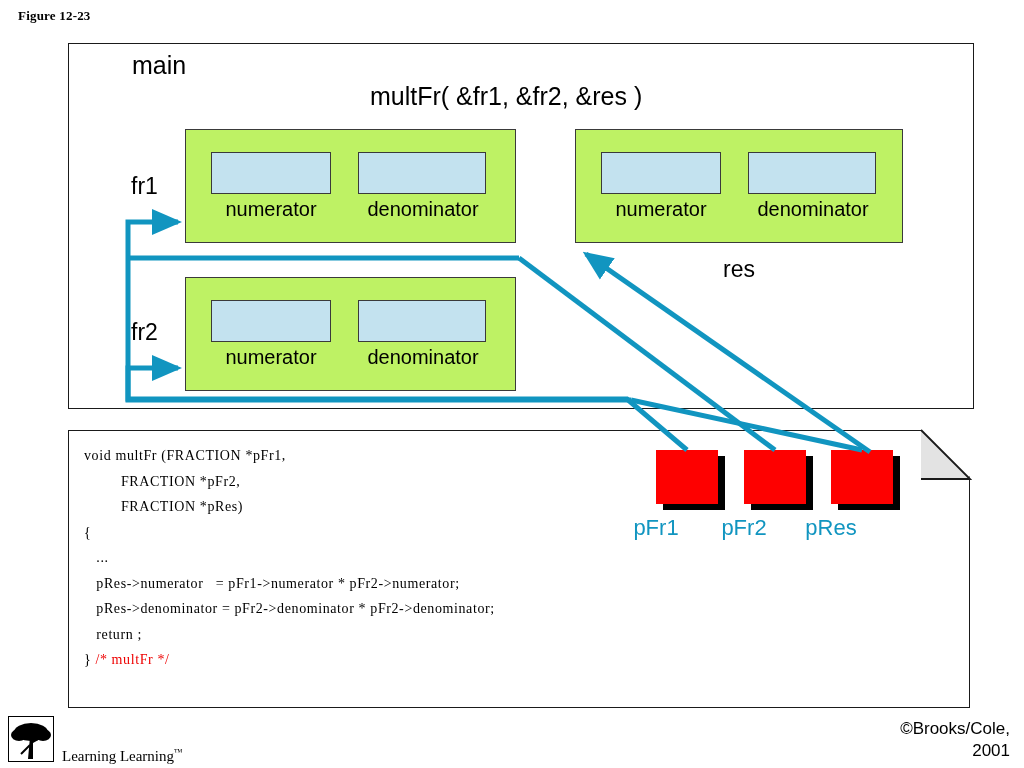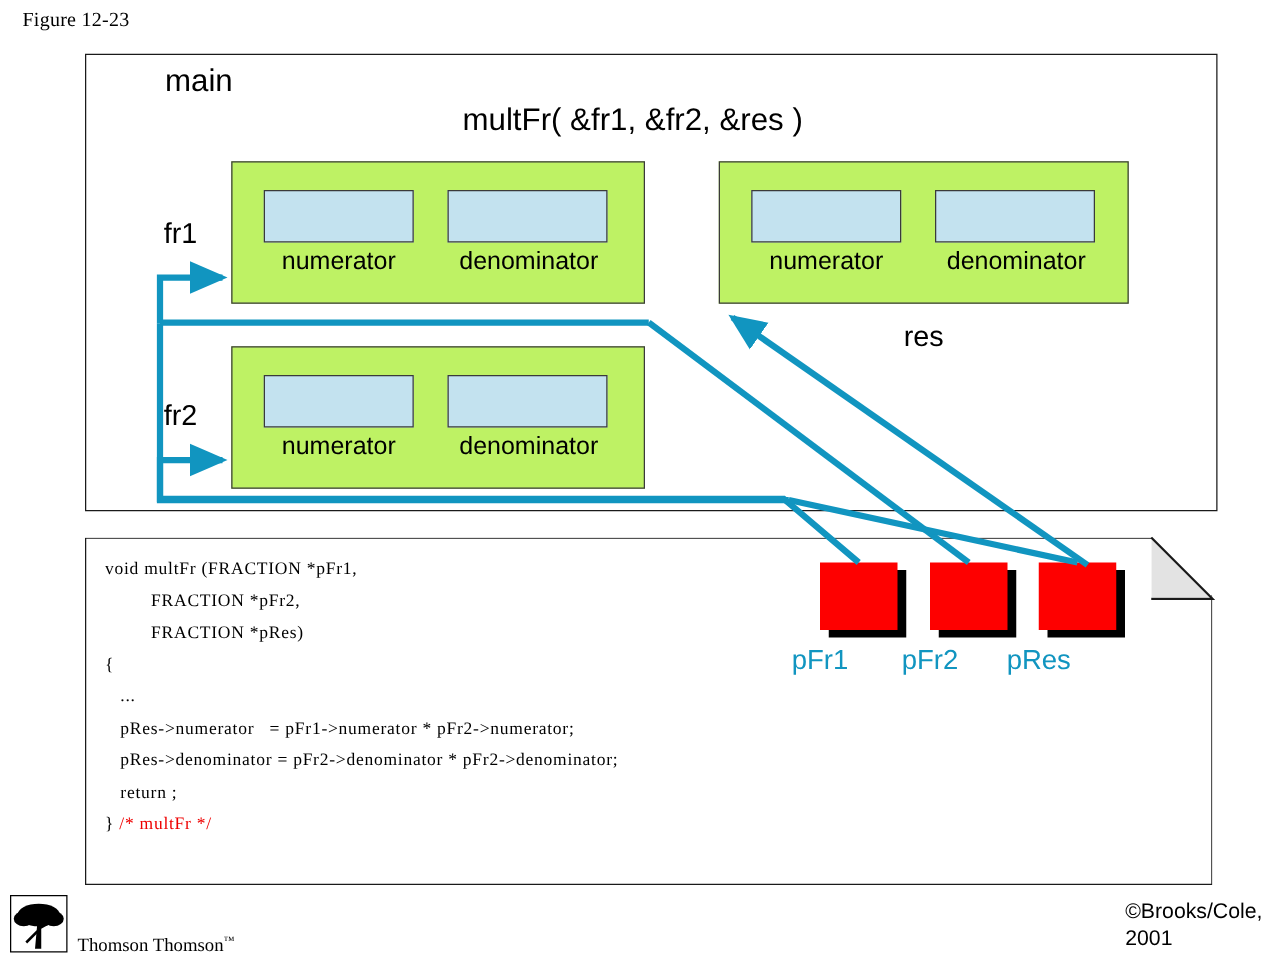--- a/index.html
+++ b/index.html
@@ -15,22 +15,22 @@
     font-family: "Liberation Sans", sans-serif;
     color: #000000;
   }
 
   
   #figure-title {
     position: absolute;
     left: 18px;
     top: 8px;
     font-family: "Liberation Serif", serif;
-    font-weight: normal;
-    font-size: 16px;
+    font-weight: bold;
+    font-size: 13px;
     letter-spacing: 0.2px;
     white-space: nowrap;
   }
 
   
   #main-frame {
     position: absolute;
     left: 68px;
     top: 43px;
     width: 906px;
@@ -221,21 +221,21 @@
     white-space: nowrap;
   }
   #logo-tm {
     font-size: 9px;
     vertical-align: super;
   }
   #copyright {
     position: absolute;
     right: 14px;
     top: 718px;
-    text-align: left;
+    text-align: right;
     font-size: 17px;
     line-height: 22px;
     white-space: pre-line;
   }
 </style>
 </head>
 <body>
 
 <div id="figure-title">Figure 12-23</div>
 
@@ -319,17 +319,17 @@
 <div id="logo">
   <div id="logo-mark">
     <svg width="44" height="44" viewBox="0 0 44 44">
       <ellipse cx="22" cy="15" rx="17" ry="9" fill="#000000"></ellipse>
       <ellipse cx="10" cy="18" rx="8" ry="6" fill="#000000"></ellipse>
       <ellipse cx="34" cy="18" rx="8" ry="6" fill="#000000"></ellipse>
       <path d="M21,20 L19,42 L24,42 L24,26 L33,21 L25,23 L23,20 z" fill="#000000"></path>
       <path d="M21,28 L12,37" stroke="#000000" stroke-width="2" fill="none"></path>
     </svg>
   </div>
-  <div id="logo-sub"><span>Thomson Thomson</span><span id="logo-tm">™</span></div>
+  <div id="logo-sub"><span>Learning Learning</span><span id="logo-tm">™</span></div>
 </div>
 
 <div id="copyright">©Brooks/Cole,
 2001</div>
 
 </body></html>

